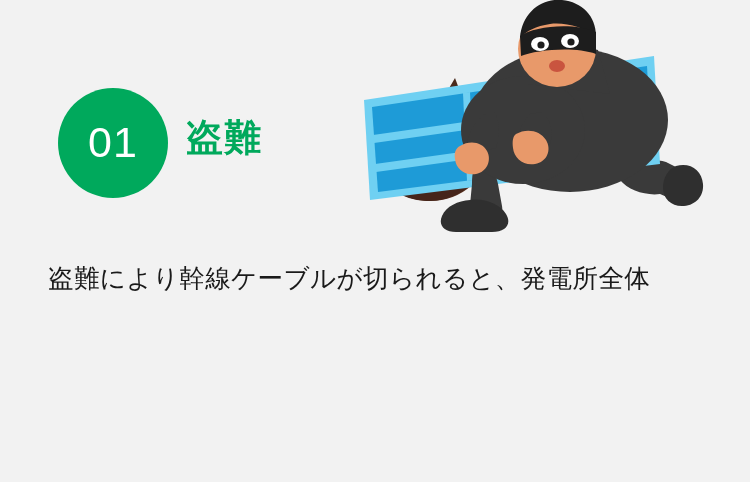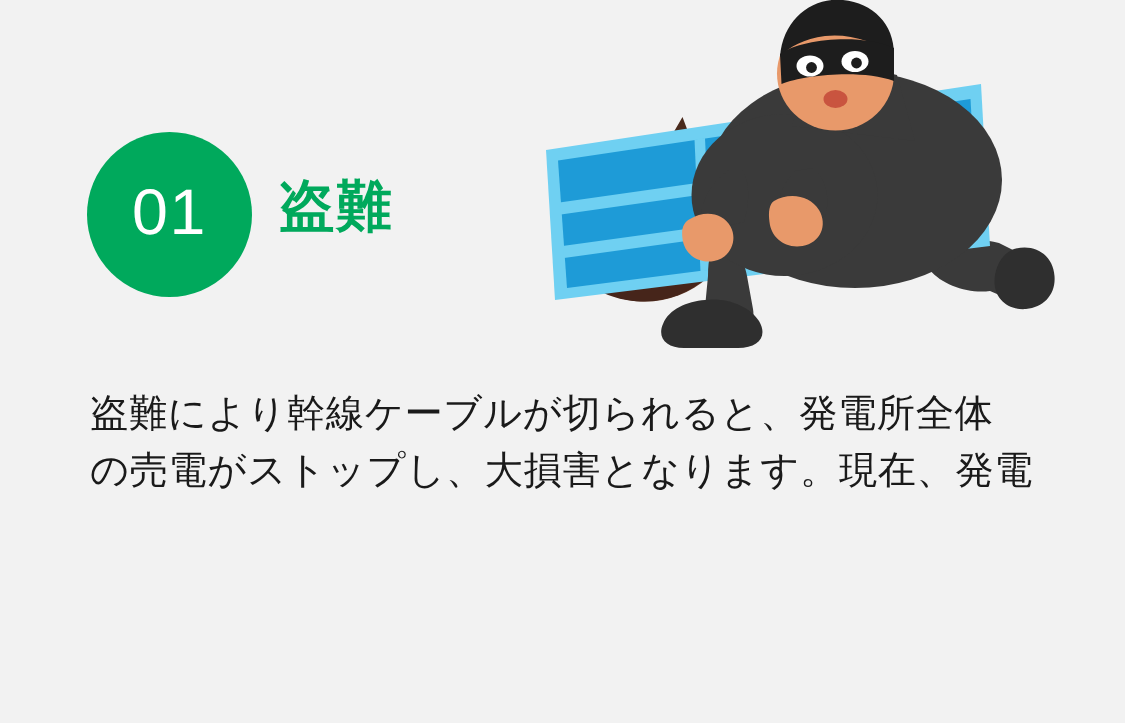--- a/index.html
+++ b/index.html
@@ -77,24 +77,23 @@
   }
   .illustration svg {
     display: block;
     width: 390px;
     height: 238px;
   }
 
   
   .body-copy {
     position: absolute;
-    left: 60px;
+    left: 48px;
     top: 259px;
     width: 670px;
-    font-family: Liberation Mono, monospace;
   }
   .body-line {
     font-size: 25.5px;
     line-height: 38px;
     color: #1a1a1a;
     letter-spacing: 0.4px;
     white-space: nowrap;
     font-weight: 400;
   }
 </style>
@@ -204,16 +203,15 @@
           <ellipse cx="197" cy="72" rx="8" ry="6" fill="#c9543f"></ellipse>
         </g>
 
       </svg>
     </div>
 
   </div>
 
   <div class="body-copy">
     <div class="body-line">盗難により幹線ケーブルが切られると、発電所全体</div>
-    <div class="body-line">の売電がストップし、大損害となります。現在、発電</div>
   </div>
 
 </div>
 
 </body></html>

